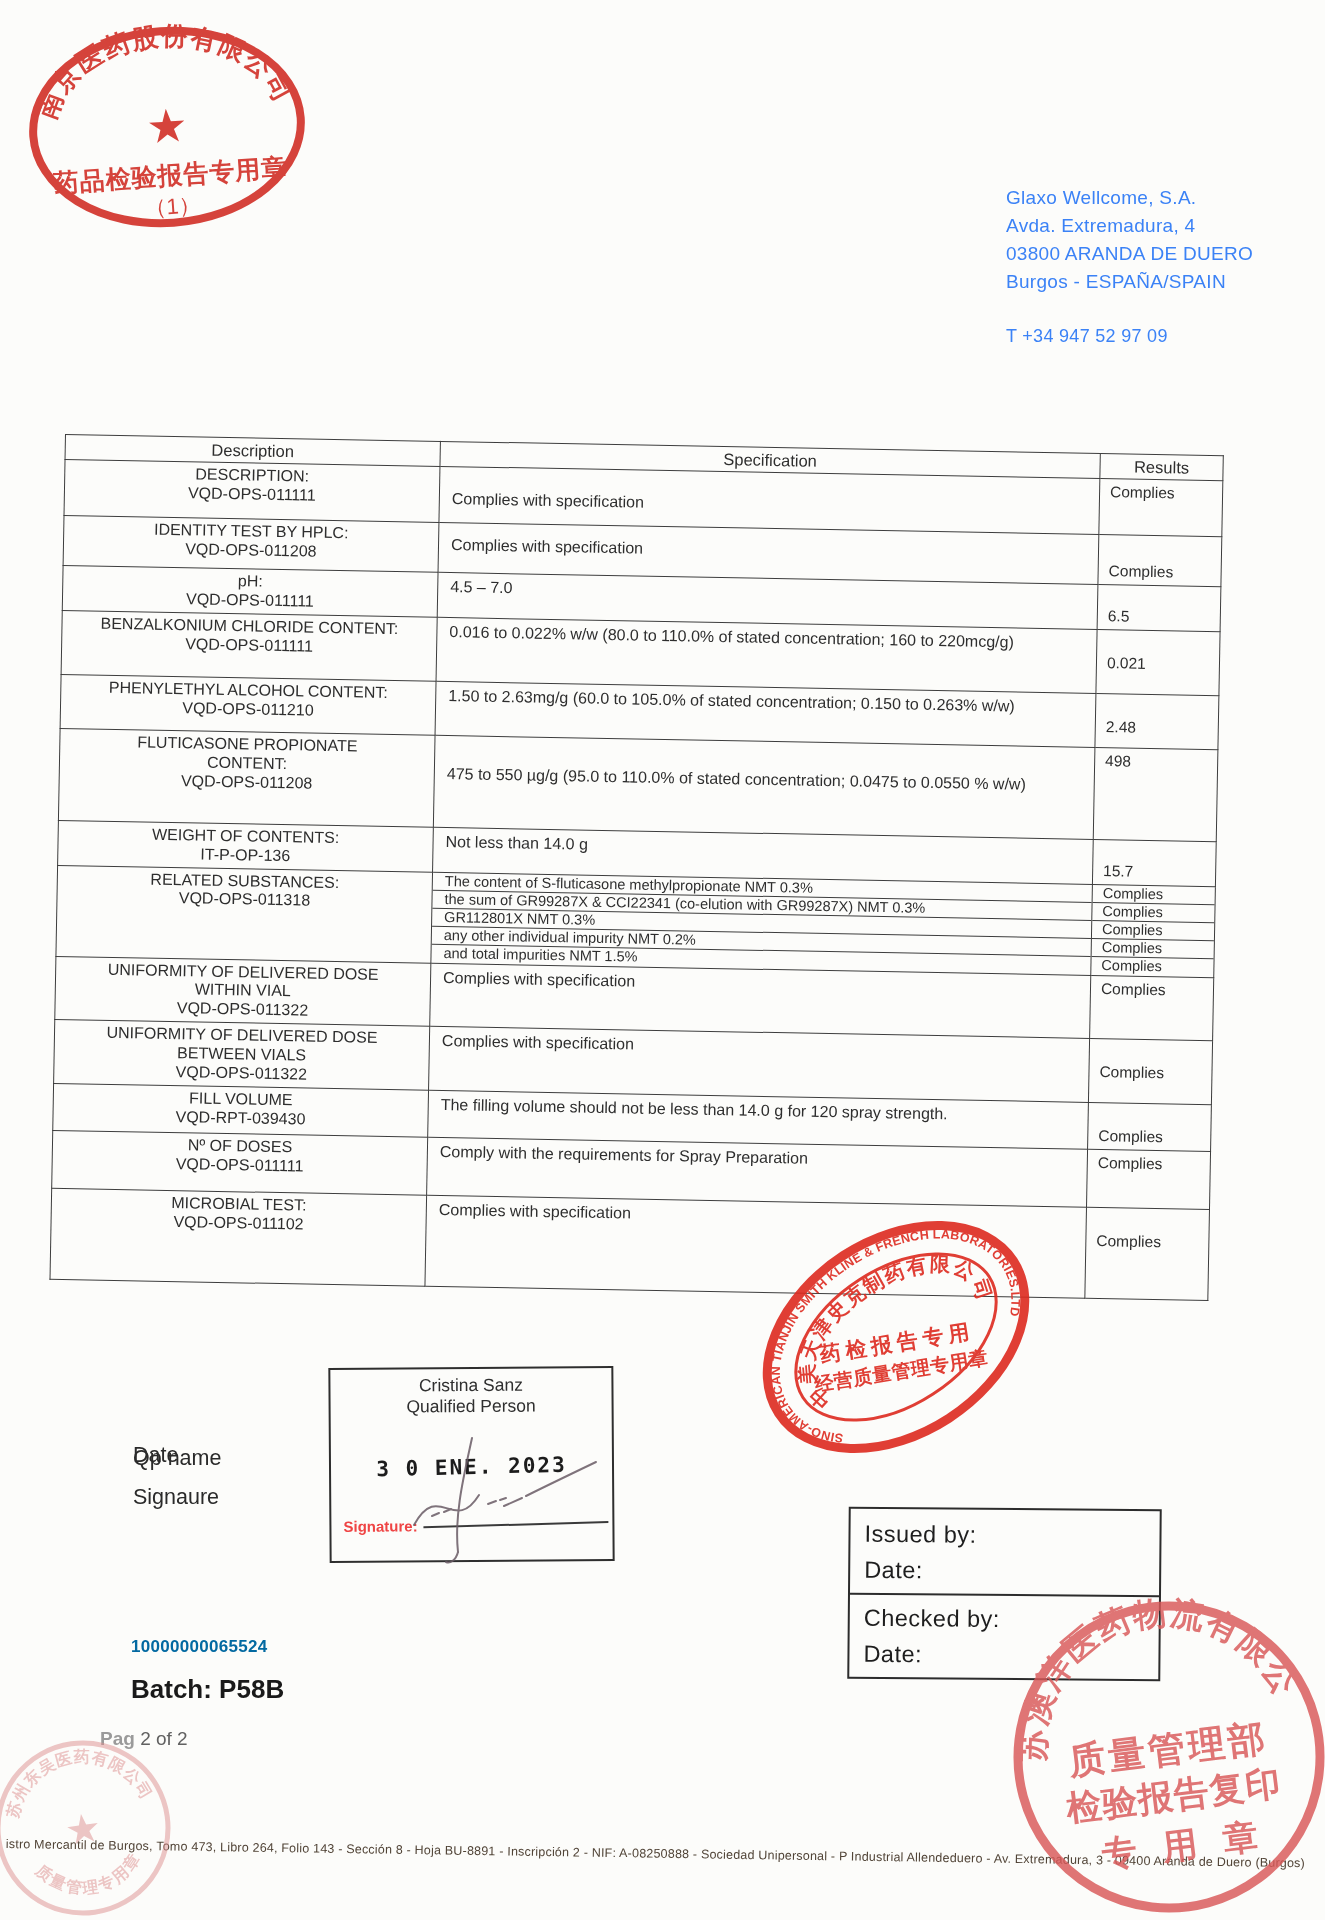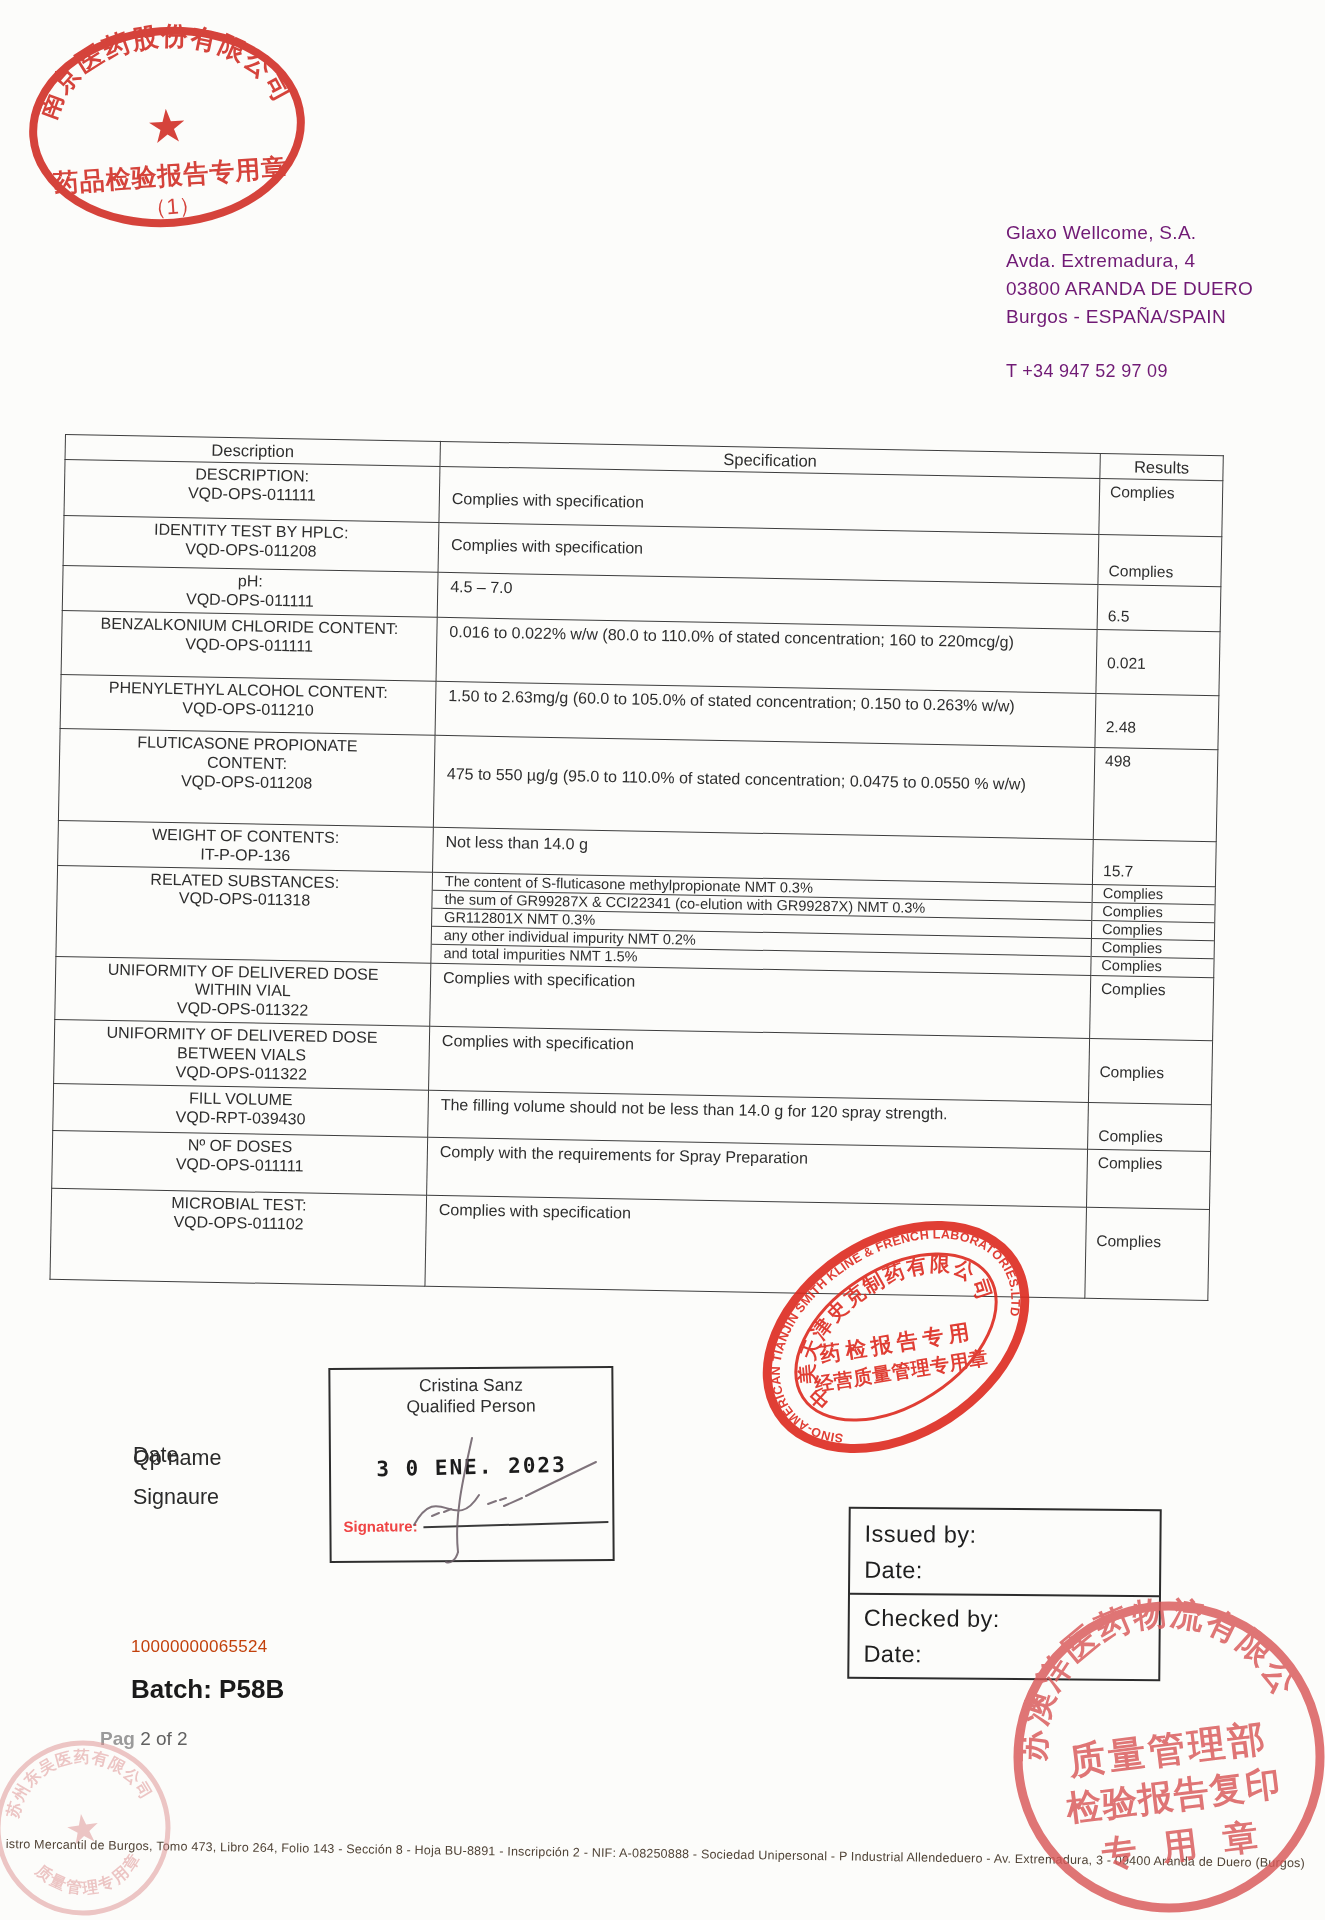--- a/index.html
+++ b/index.html
@@ -4,21 +4,21 @@
 <style>
   html,body{margin:0;padding:0;background:#ddd;}
   .page{
     position:relative;width:1325px;height:1920px;margin:0 auto;
     background:#fcfcfa;overflow:hidden;color:#2b2b2b;
     font-family:"Liberation Sans",sans-serif;
   }
   .abs{position:absolute;}
 
   
-  .letterhead{left:1006px;top:184px;font-size:19px;color:#701a75;letter-spacing:.3px;margin-top:35px;}
+  .letterhead{left:1006px;top:184px;font-size:19px;color:#3b82f6;letter-spacing:.3px;}
   .letterhead div{line-height:28px;}
   .letterhead .phone{margin-top:26px;font-size:18px;}
 
   
   .doc-table{
     position:absolute;left:65px;top:434px;width:1158px;
     border-collapse:collapse;table-layout:fixed;
     transform:rotate(1.05deg);transform-origin:0 0;
   }
   .doc-table th,.doc-table td{border:1.5px solid #3d3d3d;font-size:16px;color:#2e2e2e;}
@@ -56,21 +56,21 @@
   .scribble{position:absolute;left:384px;top:1420px;width:240px;height:160px;overflow:visible;}
 
   
   .issued-box{left:848px;top:1508px;width:313px;height:172px;border:2px solid #2c2c2c;
       transform:rotate(.5deg);box-sizing:border-box;}
   .issued-box .row1{box-sizing:border-box;height:86px;border-bottom:2px solid #2c2c2c;padding:7px 0 0 14px;}
   .issued-box .row2{padding:5px 0 0 14px;}
   .issued-box div div{font-size:23.5px;line-height:36px;color:#1e1e1e;letter-spacing:.5px;}
 
   
-  .doc-number{left:131px;top:1637px;font-size:17px;font-weight:400;letter-spacing:.3px;color:#c2410c;}
+  .doc-number{left:131px;top:1637px;font-size:17px;font-weight:700;letter-spacing:.3px;color:#0369a1;}
   .batch{left:131px;top:1674px;font-size:26px;font-weight:700;color:#1a1a1a;}
   .pag{left:100px;top:1728px;font-size:19px;}
   .pag .lab{color:#9a9a9a;font-weight:600;} .pag .val{color:#616161;}
   .fine-print{left:6px;top:1837px;width:1316px;font-size:12.5px;color:#514437;
       letter-spacing:.2px;transform:rotate(.85deg);transform-origin:0 0;white-space:nowrap;}
 
   
   .stamp{position:absolute;}
   .stamp text{font-family:"Liberation Sans",sans-serif;}
   .st-nanjing{left:22px;top:20px;transform:rotate(-4deg);}

